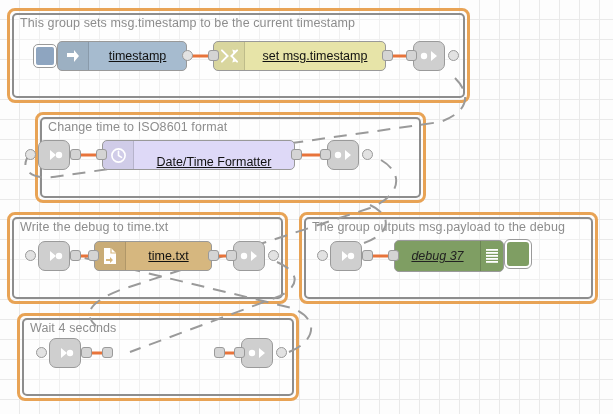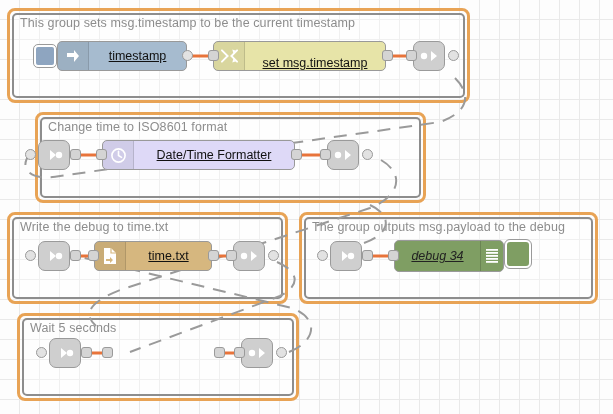--- a/index.html
+++ b/index.html
@@ -60,22 +60,22 @@
     background:rgba(0,0,0,0.06);
   }
   .node .label{
     flex:1;
     display:flex;align-items:center;justify-content:center;
     padding:0 10px;
     white-space:nowrap;
     text-decoration:underline;
   }
   .node.inject{background:#a6bbcf;}
-  .node.change{background:#e7e4a8;align-items:flex-end;}
-  .node.formatter{background:#ded9f7;}
+  .node.change{background:#e7e4a8;}
+  .node.formatter{background:#ded9f7;align-items:flex-end;}
   .node.file{background:#d6b77f;}
   .node.debug{background:#7f9e63;}
   .node.debug .label{font-style:italic;color:#222;}
 
   
   .linknode{
     position:absolute;
     width:32px;height:30px;
     box-sizing:border-box;
     background:#cfcfcf;
@@ -288,38 +288,38 @@
     </svg>
   </div>
   <div class="port" style="left:362px;top:250px;"></div>
 
   <svg class="wire" style="left:370px;top:250px;" width="22" height="12">
     <line x1="0" y1="6" x2="22" y2="6" stroke="#e8743b" stroke-width="3"></line>
   </svg>
 
   <div class="port" style="left:388px;top:250px;"></div>
   <div class="node debug" style="left:394px;top:240px;width:110px;height:32px;">
-    <span class="label">debug 34</span>
+    <span class="label">debug 37</span>
     <span class="dbg-strip">
       <svg width="12" height="16" viewBox="0 0 12 16">
         <g fill="#fff">
           <rect x="0" y="1" width="12" height="1.8"></rect>
           <rect x="0" y="4" width="12" height="1.8"></rect>
           <rect x="0" y="7" width="12" height="1.8"></rect>
           <rect x="0" y="10" width="12" height="1.8"></rect>
           <rect x="0" y="13" width="12" height="1.8"></rect>
         </g>
       </svg>
     </span>
   </div>
   <div class="dbg-toggle" style="left:505px;top:240px;"></div>
 
   <div class="group" style="left:17px;top:313px;width:282px;height:88px;">
     <div class="group-inner"></div>
-    <div class="group-label">Wait 5 seconds</div>
+    <div class="group-label">Wait 4 seconds</div>
   </div>
 
   <div class="port round" style="left:36px;top:347px;"></div>
   <div class="linknode" style="left:49px;top:338px;">
     <svg width="20" height="18" viewBox="0 0 20 18">
       <path d="M1 9 h5 V4 l6 5 -6 5 V9 z" fill="#fff"></path>
       <circle cx="15" cy="9" r="3.2" fill="#fff"></circle>
     </svg>
   </div>
   <div class="port" style="left:81px;top:347px;"></div>

